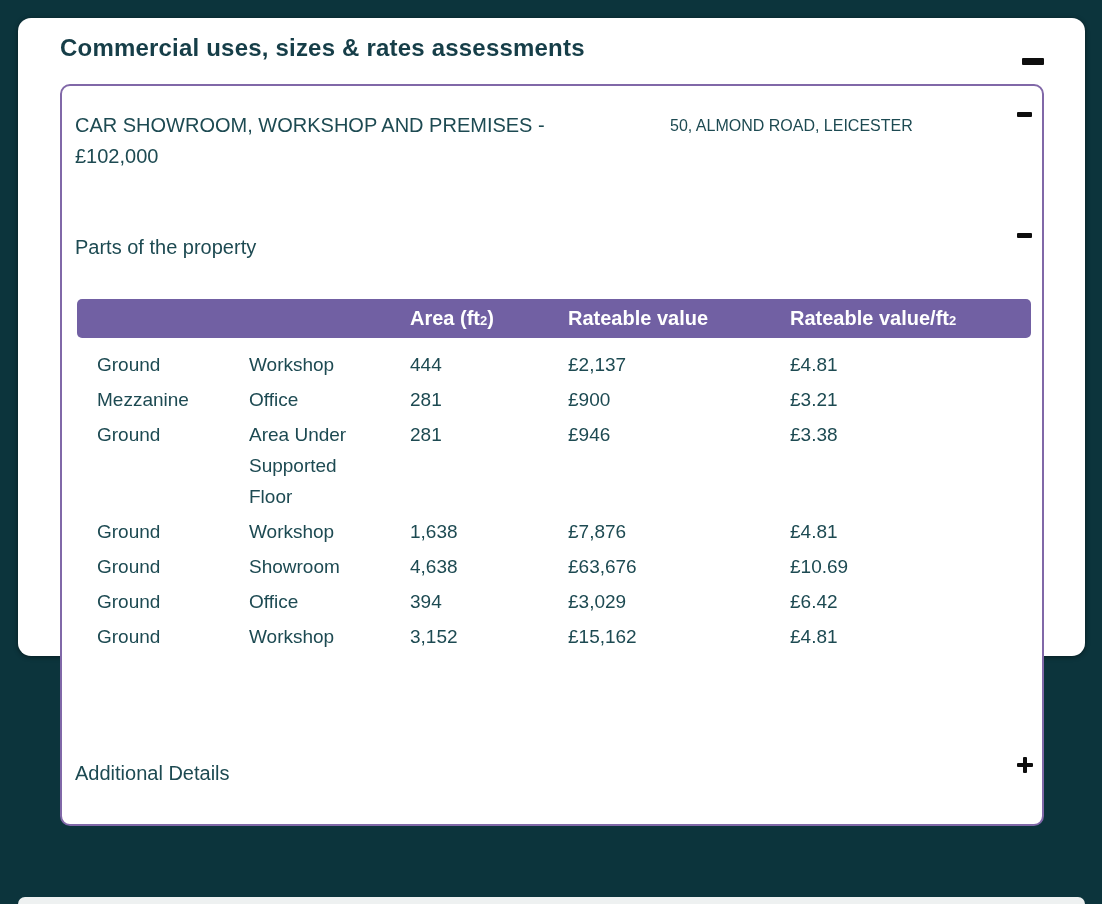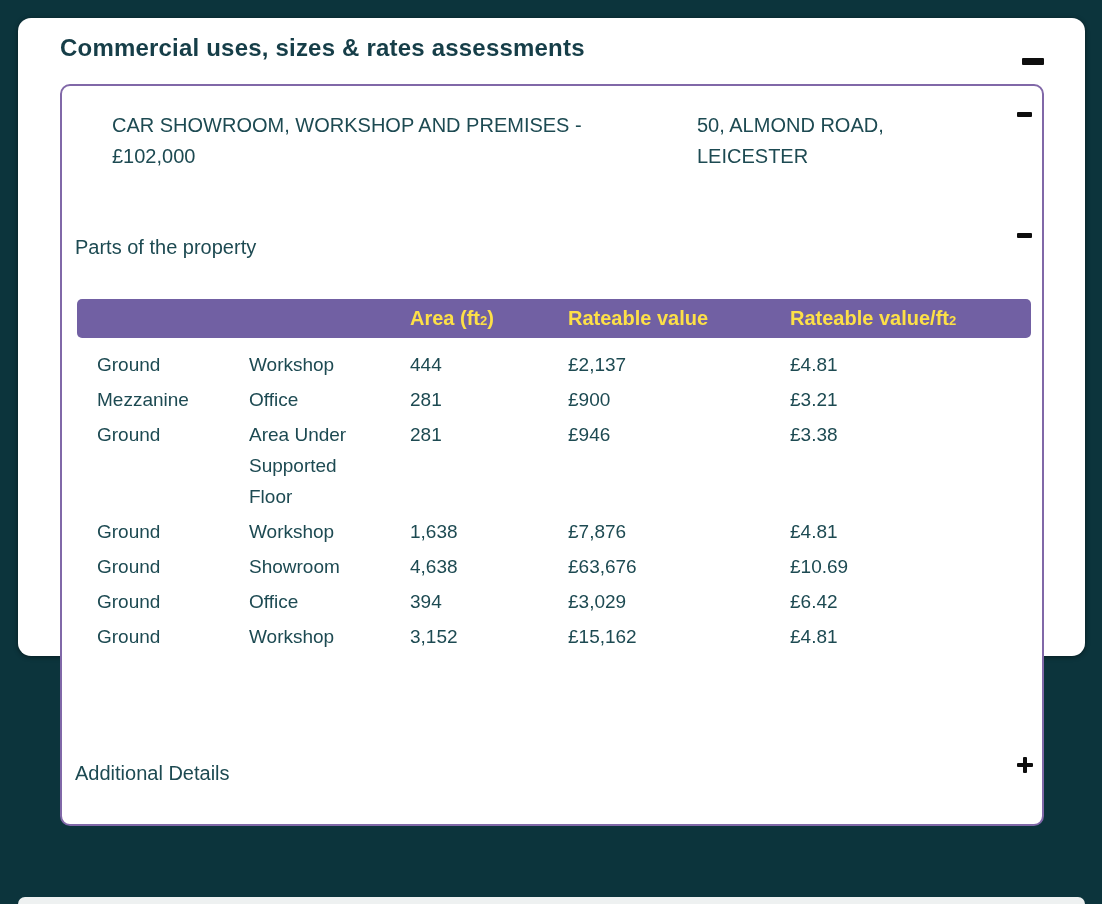--- a/index.html
+++ b/index.html
@@ -51,43 +51,43 @@
     position:absolute; left:42px; top:66px;
     width:984px; height:742px;
     border:2px solid #8168a8;
     border-radius:10px;
     background:#ffffff;
   }
   .prop-header {
     position:absolute; left:13px; top:24px; right:80px;
     display:flex;
   }
-  .prop-name-block { width:595px; font-size:20px; line-height:31px; color:#1d4a52;margin-left:37px; }
+  .prop-name-block { width:595px; font-size:20px; line-height:31px; color:#1d4a52; }
   .prop-name-block span { display:block; }
   .prop-address {
-    max-width:265px; font-size:20px; line-height:31px; color:#1d4a52;
+    max-width:265px; font-size:16px; line-height:31px; color:#1d4a52;
   }
   .parts-heading {
     position:absolute; left:13px; top:146px;
     font-size:20px; line-height:31px; color:#1d4a52;
   }
   .additional-heading {
     position:absolute; left:13px; top:672px;
     font-size:20px; line-height:31px; color:#1d4a52;
   }
 
   
   table.parts {
     position:absolute; left:15px; top:213px;
     width:954px; border-collapse:collapse; table-layout:fixed;
   }
   col.c1 { width:172px; } col.c2 { width:161px; } col.c3 { width:158px; }
   col.c4 { width:222px; } col.c5 { width:241px; }
   thead th {
-    background:#7160a3; color:#fde047;
+    background:#7160a3; color:#ffffff;
     font-size:20px; font-weight:bold; text-align:left;
     height:39px; padding:0; vertical-align:middle;
   }
   thead th:first-child { border-radius:5px 0 0 5px; }
   thead th:last-child  { border-radius:0 5px 5px 0; }
   .ft-sub { font-size:13px; }
   tbody td {
     font-size:19px; color:#1d4a52;
     padding:2px 0; line-height:31px; vertical-align:top;
   }

